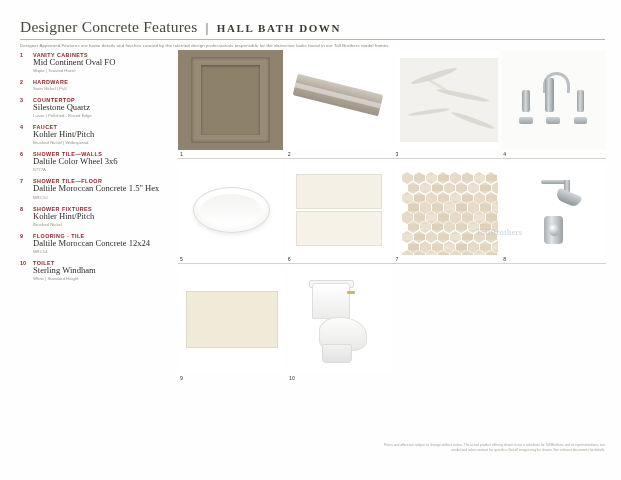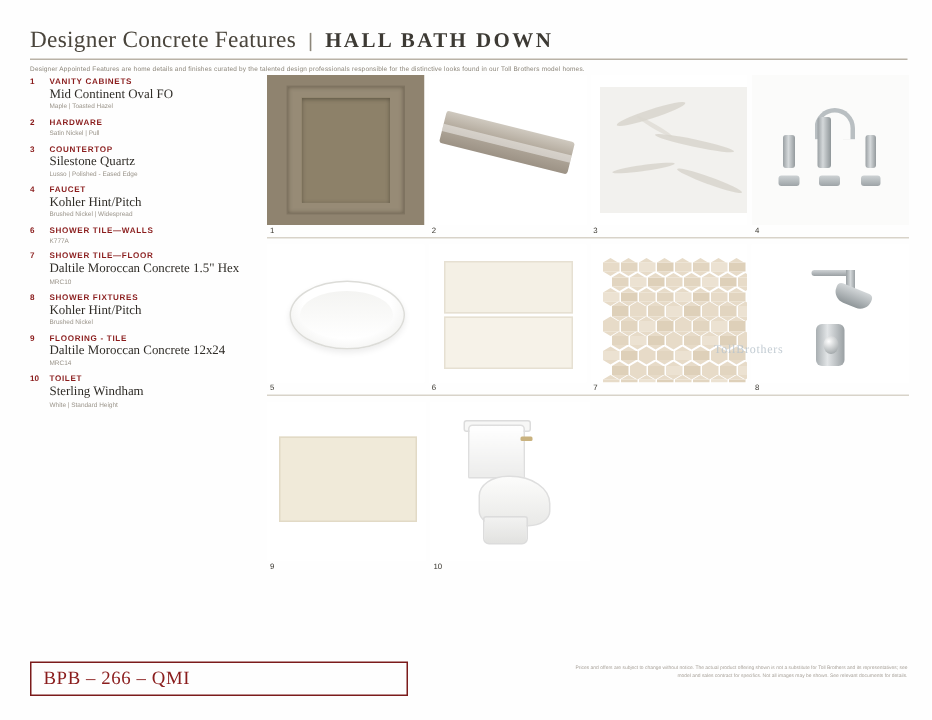--- a/index.html
+++ b/index.html
@@ -42,21 +42,21 @@
     color: #4a453c;
     letter-spacing: 0.2px;
   }
   .title-sep {
     font-size: 13px;
     color: #8c867a;
     font-weight: 300;
   }
   .title-sub {
     font-family: "Liberation Serif", serif;
-    font-size: 14px;
+    font-size: 11px;
     color: #3d3a34;
     letter-spacing: 1.6px;
     font-weight: bold;
   }
   .subtitle {
     margin-top: 3px;
     font-size: 4.3px;
     color: #8a8478;
     letter-spacing: 0.15px;
     line-height: 1.3;
@@ -495,20 +495,21 @@
       </div>
     </div>
 
 
     <div class="spec">
       <div class="spec-head">
         <span class="spec-num">6</span>
         <span class="spec-cat">SHOWER TILE—WALLS</span>
       </div>
       <div class="spec-body">
+        <div class="spec-name">Daltile Color Wheel 3x6</div>
         <div class="spec-desc">K777A</div>
       </div>
     </div>
 
     <div class="spec">
       <div class="spec-head">
         <span class="spec-num">7</span>
         <span class="spec-cat">SHOWER TILE—FLOOR</span>
       </div>
       <div class="spec-body">
@@ -745,18 +746,15 @@
           </div>
         </div>
         <div class="cell-num">10</div>
       </div>
     </div>
 
   </div>
 
   <div class="watermark">TollBrothers</div>
 
-  <div class="code-box">
-    <span class="code-text">BPB – 266 – QMI</span>
-  </div>
   <div class="disclaimer">Prices and offers are subject to change without notice. The actual product offering shown is not a substitute for Toll Brothers and its representatives; see model and sales contract for specifics. Not all images may be shown. See relevant documents for details.</div>
 
 </div>
 
 </body></html>

